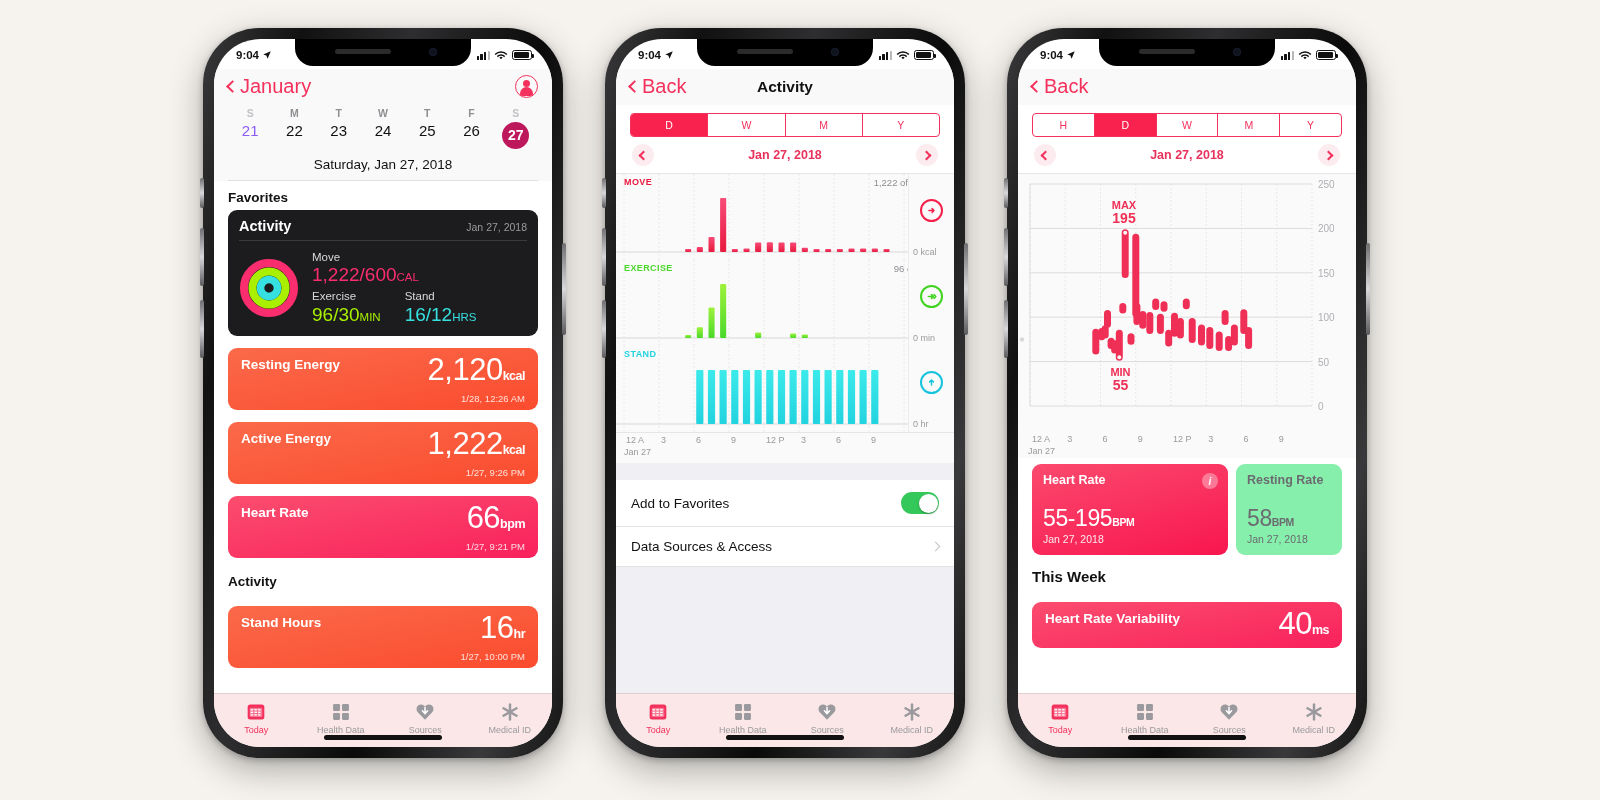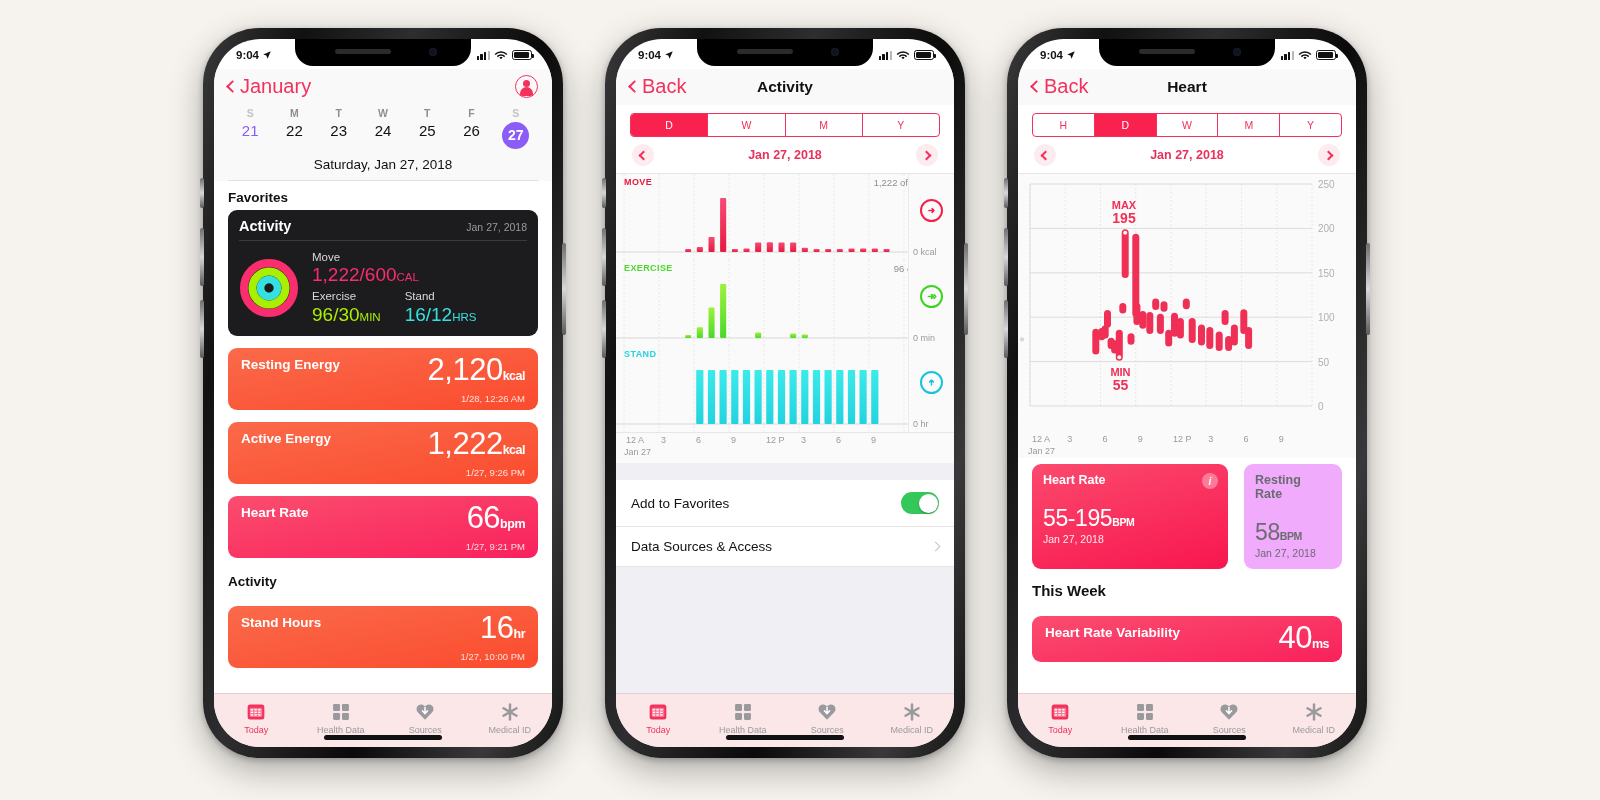--- a/index.html
+++ b/index.html
@@ -94,21 +94,21 @@
 
   
   .calwrap { background:#f9f9f9; padding: 2px 14px 0; }
   .dow { display:flex; }
   .dow div { flex:1; text-align:center; font-size:10.5px; color:#8e8e93; font-weight:bold; }
   .dow div.dim { color:#c2c2c7; }
   .dates { display:flex; margin-top:3px; }
   .dates div { flex:1; text-align:center; font-size:15px; color:#111; }
   .dates div.past { color:#8b5cf6; }
   .dates .sel { width:27px; height:27px; line-height:27px; margin:0 auto;
-                border-radius:50%; background:#8b5cf6; color:#fff; font-weight:bold;
+                border-radius:50%; background:#be185d; color:#fff; font-weight:bold;
                 font-size:14px; }
   .fulldate { text-align:center; font-size:13.5px; color:#111; padding:8px 0 8px;
               border-bottom:1px solid #e0e0e2; }
 
   
   .content { flex:1 1 auto; overflow:hidden; background:#fff; position:relative; }
   .sect-head { font-size:13.5px; font-weight:bold; color:#111; padding:9px 14px 5px; }
 
   .act-card { margin: 0 14px 8px; background:#1c1c1e; border-radius:9px;
               padding:8px 11px 11px; }
@@ -182,21 +182,21 @@
             position:relative; }
   .switch i { position:absolute; right:1.5px; top:1.5px; width:19px; height:19px;
               border-radius:50%; background:#fff; box-shadow:0 1px 2px rgba(0,0,0,.3); display:block;}
   .chev-g { width:7px;height:7px;border-right:1.8px solid #c4c4c9;
             border-top:1.8px solid #c4c4c9; transform:rotate(45deg); display:block;}
 
   
   .cards2 { display:flex; gap:8px; padding:6px 14px 0; }
   .hcard { border-radius:9px; padding:9px 11px 10px; position:relative; }
   .hcard.a { flex:0 0 196px; background:linear-gradient(165deg,#fb4a6d,#f8164f); color:#fff; }
-  .hcard.b { flex:1; background:#f0abfc; color:#6b6b70;margin-left:8px; }
+  .hcard.b { flex:1; background:#86efac; color:#6b6b70; }
   .hcard .hn { font-size:12.5px; font-weight:bold; }
   .hcard .hv { font-size:23px; font-weight:300; margin-top:18px; letter-spacing:-.4px;}
   .hcard .hv .u { font-size:10.5px; font-weight:bold; }
   .hcard .hd { font-size:10.5px; margin-top:1px; }
   .hcard.a .hd { color:rgba(255,255,255,.9); }
   .infob { position:absolute; right:10px; top:9px; width:16px;height:16px;
            border-radius:50%; background:rgba(255,255,255,.35); color:#fff;
            font-size:10px; font-style:italic; font-weight:bold;
            display:flex;align-items:center;justify-content:center; }
 </style>
@@ -688,21 +688,20 @@
               <i></i>
             </span>
         </div>
       </div>
 
       <div class="navbar">
         <div class="back">
           <span class="chev-l"></span>
           <span>Back</span>
         </div>
-        <div class="nav-title">Heart</div>
       </div>
 
       <div class="seg" id="p3-seg">
           <div>H</div>
           <div class="on">D</div>
           <div>W</div>
           <div>M</div>
           <div>Y</div>
         </div>
       <div class="daterow">

